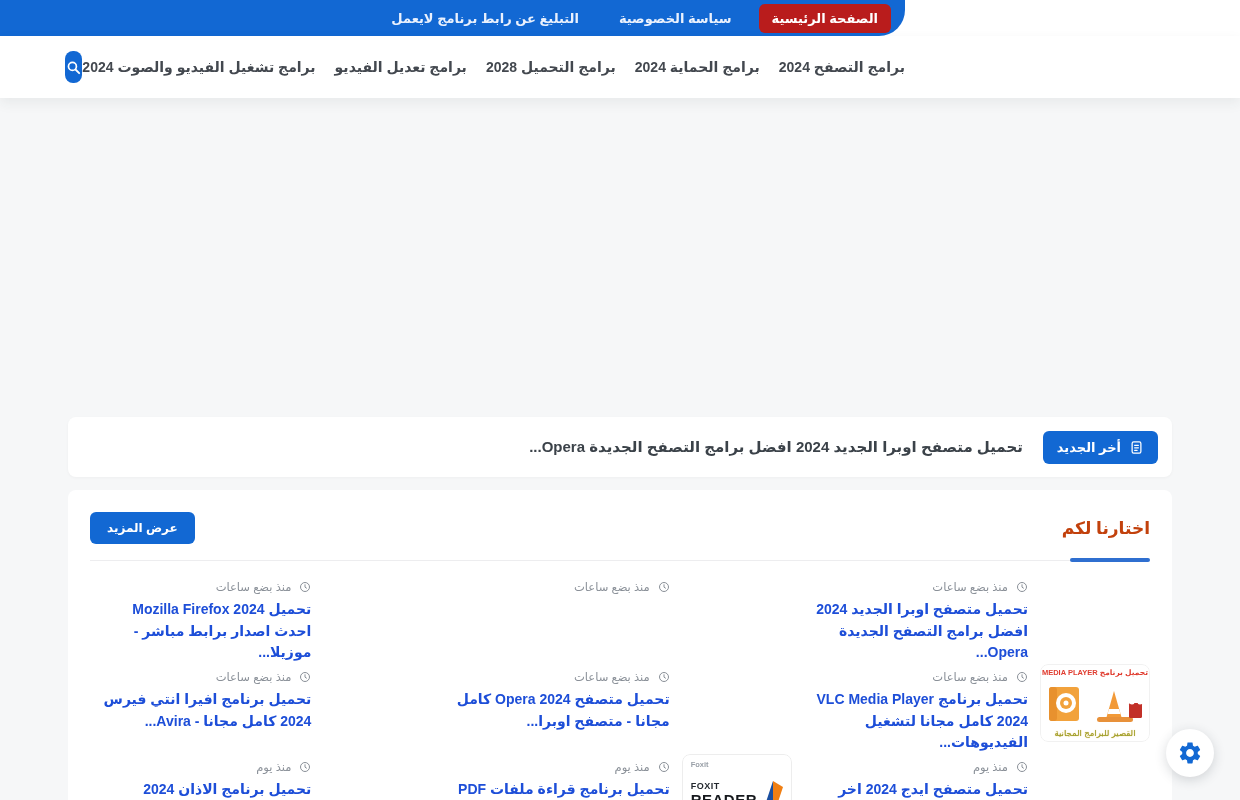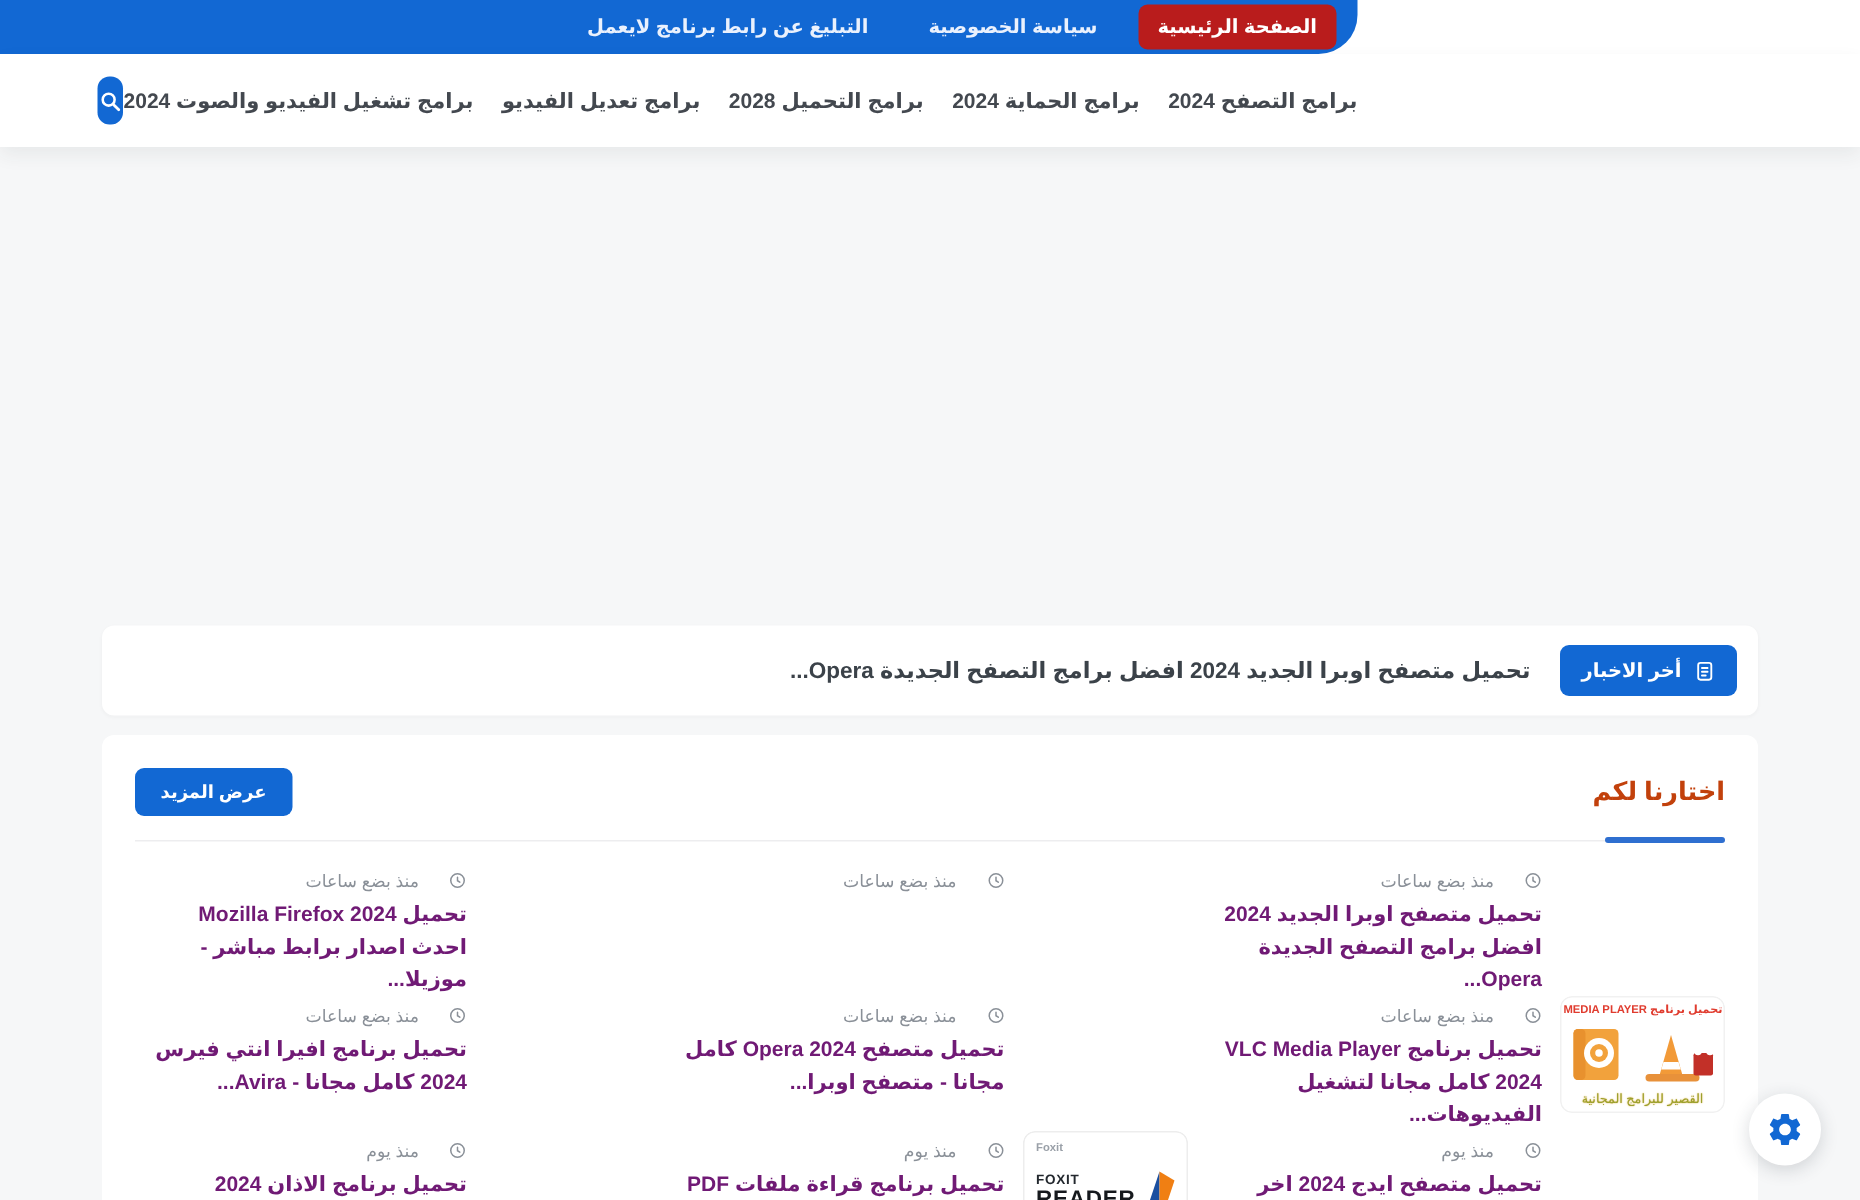--- a/index.html
+++ b/index.html
@@ -52,23 +52,23 @@
     margin-top:16px; }
   .featured-divider .tab { position:absolute; right:0; top:-2px; width:80px;
     height:4px; background:#2f6fd0; border-radius:3px; }
 
   .grid { margin-top:13px; display:grid; grid-template-columns:repeat(3,1fr);
     column-gap:15px; row-gap:10px; }
   .item { display:flex; gap:12px; height:80px; cursor:pointer; }
   .thumb { width:110px; height:78px; border-radius:8px; background:#fff;
     flex:none; overflow:hidden; }
   .txt { flex:1; min-width:0; padding-top:6px; }
-  .time { display:flex; align-items:center; gap:20px; color:#8a9098;
+  .time { display:flex; align-items:center; gap:8px; color:#8a9098;
     font-size:11.5px; }
-  .title { margin-top:5px; color:#701a75; font-size:14px; font-weight:bold;
+  .title { margin-top:5px; color:#1d4ed8; font-size:14px; font-weight:bold;
     line-height:1.55; max-width:218px; }
 
   
   .vlc-art { width:110px; height:78px; background:#fff; border:1px solid #f1f1f1;
     border-radius:8px; display:flex; flex-direction:column; align-items:center;
     justify-content:space-between; padding:3px 2px; text-align:center; }
   .vlc-top { color:#e03c2f; font-size:7.5px; font-weight:bold; white-space:nowrap;
     overflow:hidden; max-width:106px; }
   .vlc-bottom { color:#9aa12e; font-size:8.5px; font-weight:normal;
     text-shadow:0 0 1px #d8a020; white-space:nowrap; }
@@ -123,21 +123,21 @@
   <div class="ad-space"></div>
 
   <section class="card ticker">
     <button class="ticker-btn">
       <span style="display:flex">
         <svg width="15" height="15" viewBox="0 0 24 24">
           <rect x="5" y="3" width="14" height="18" rx="2.5" fill="none" stroke="#fff" stroke-width="2"></rect>
           <path d="M9 8.5h6M9 12.5h6M9 16.5h4" stroke="#fff" stroke-width="2" stroke-linecap="round"></path>
         </svg>
       </span>
-      <span>أخر الاخبار</span>
+      <span>أخر الجديد</span>
     </button>
     <a class="ticker-text">تحميل متصفح اوبرا الجديد 2024 افضل برامج التصفح الجديدة Opera...</a>
   </section>
 
   <section class="card featured">
     <div class="featured-head">
       <h2 class="featured-title">اختارنا لكم</h2>
       <button class="more-btn">عرض المزيد</button>
     </div>
     <div class="featured-divider">

